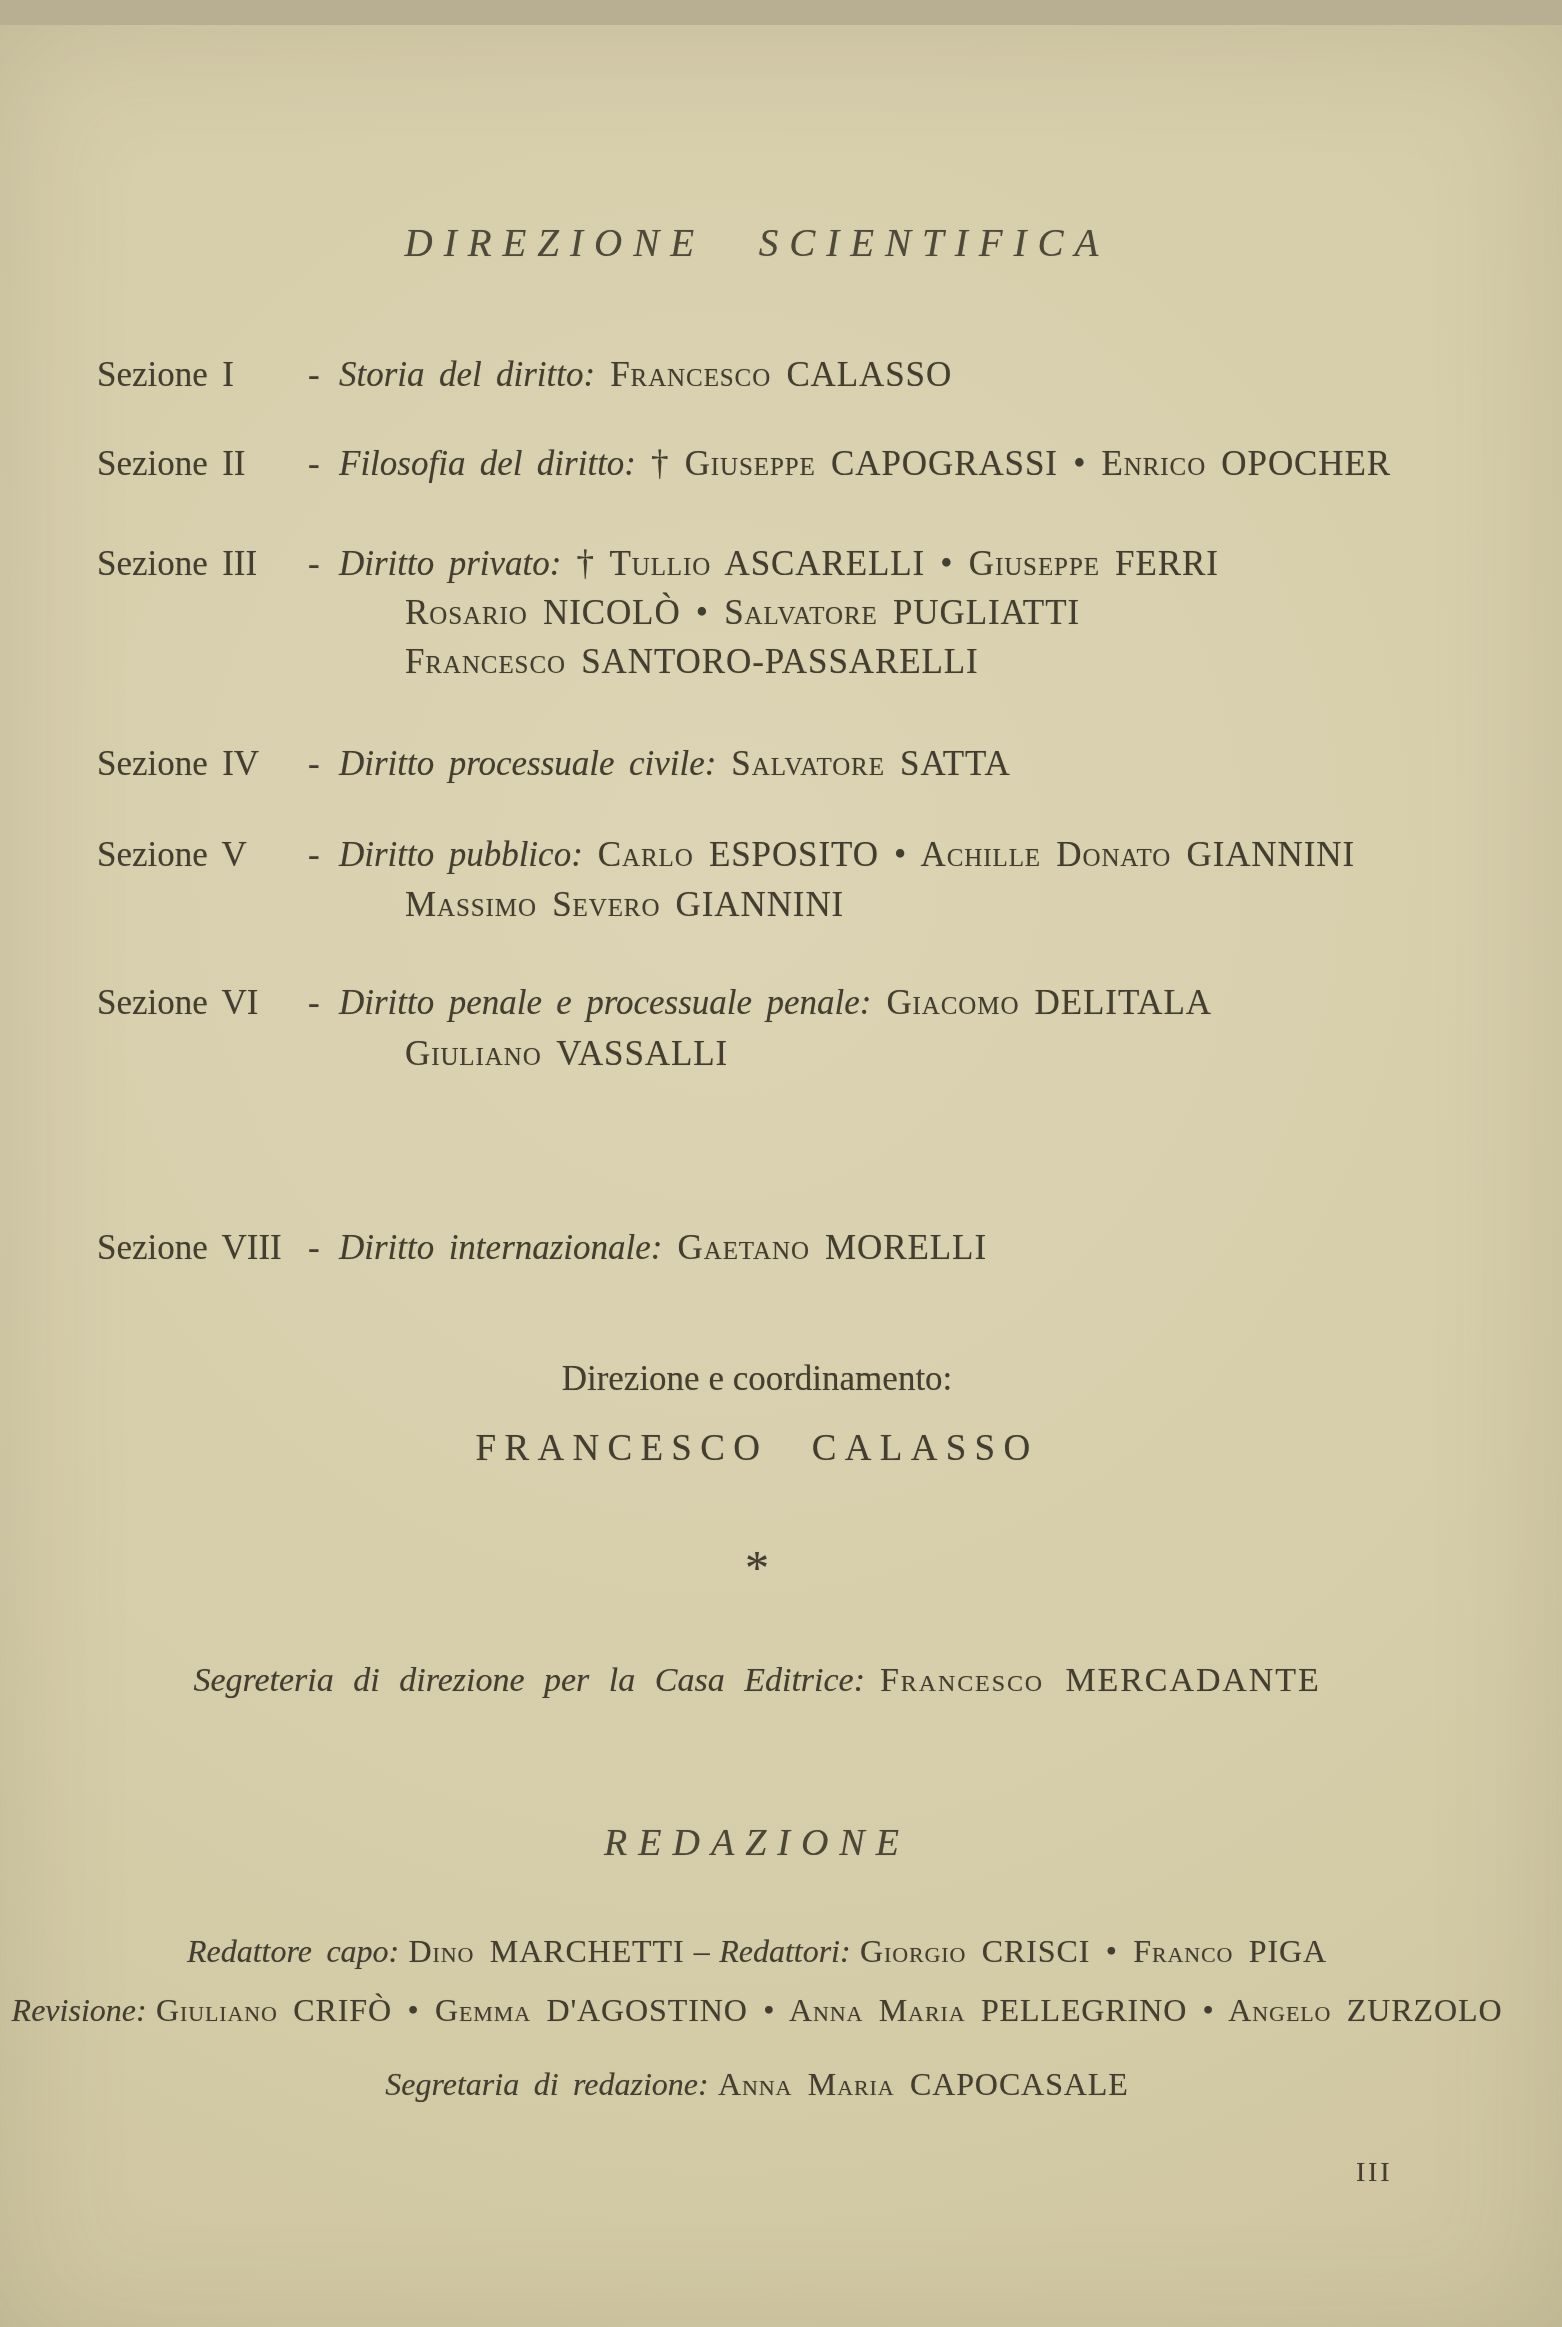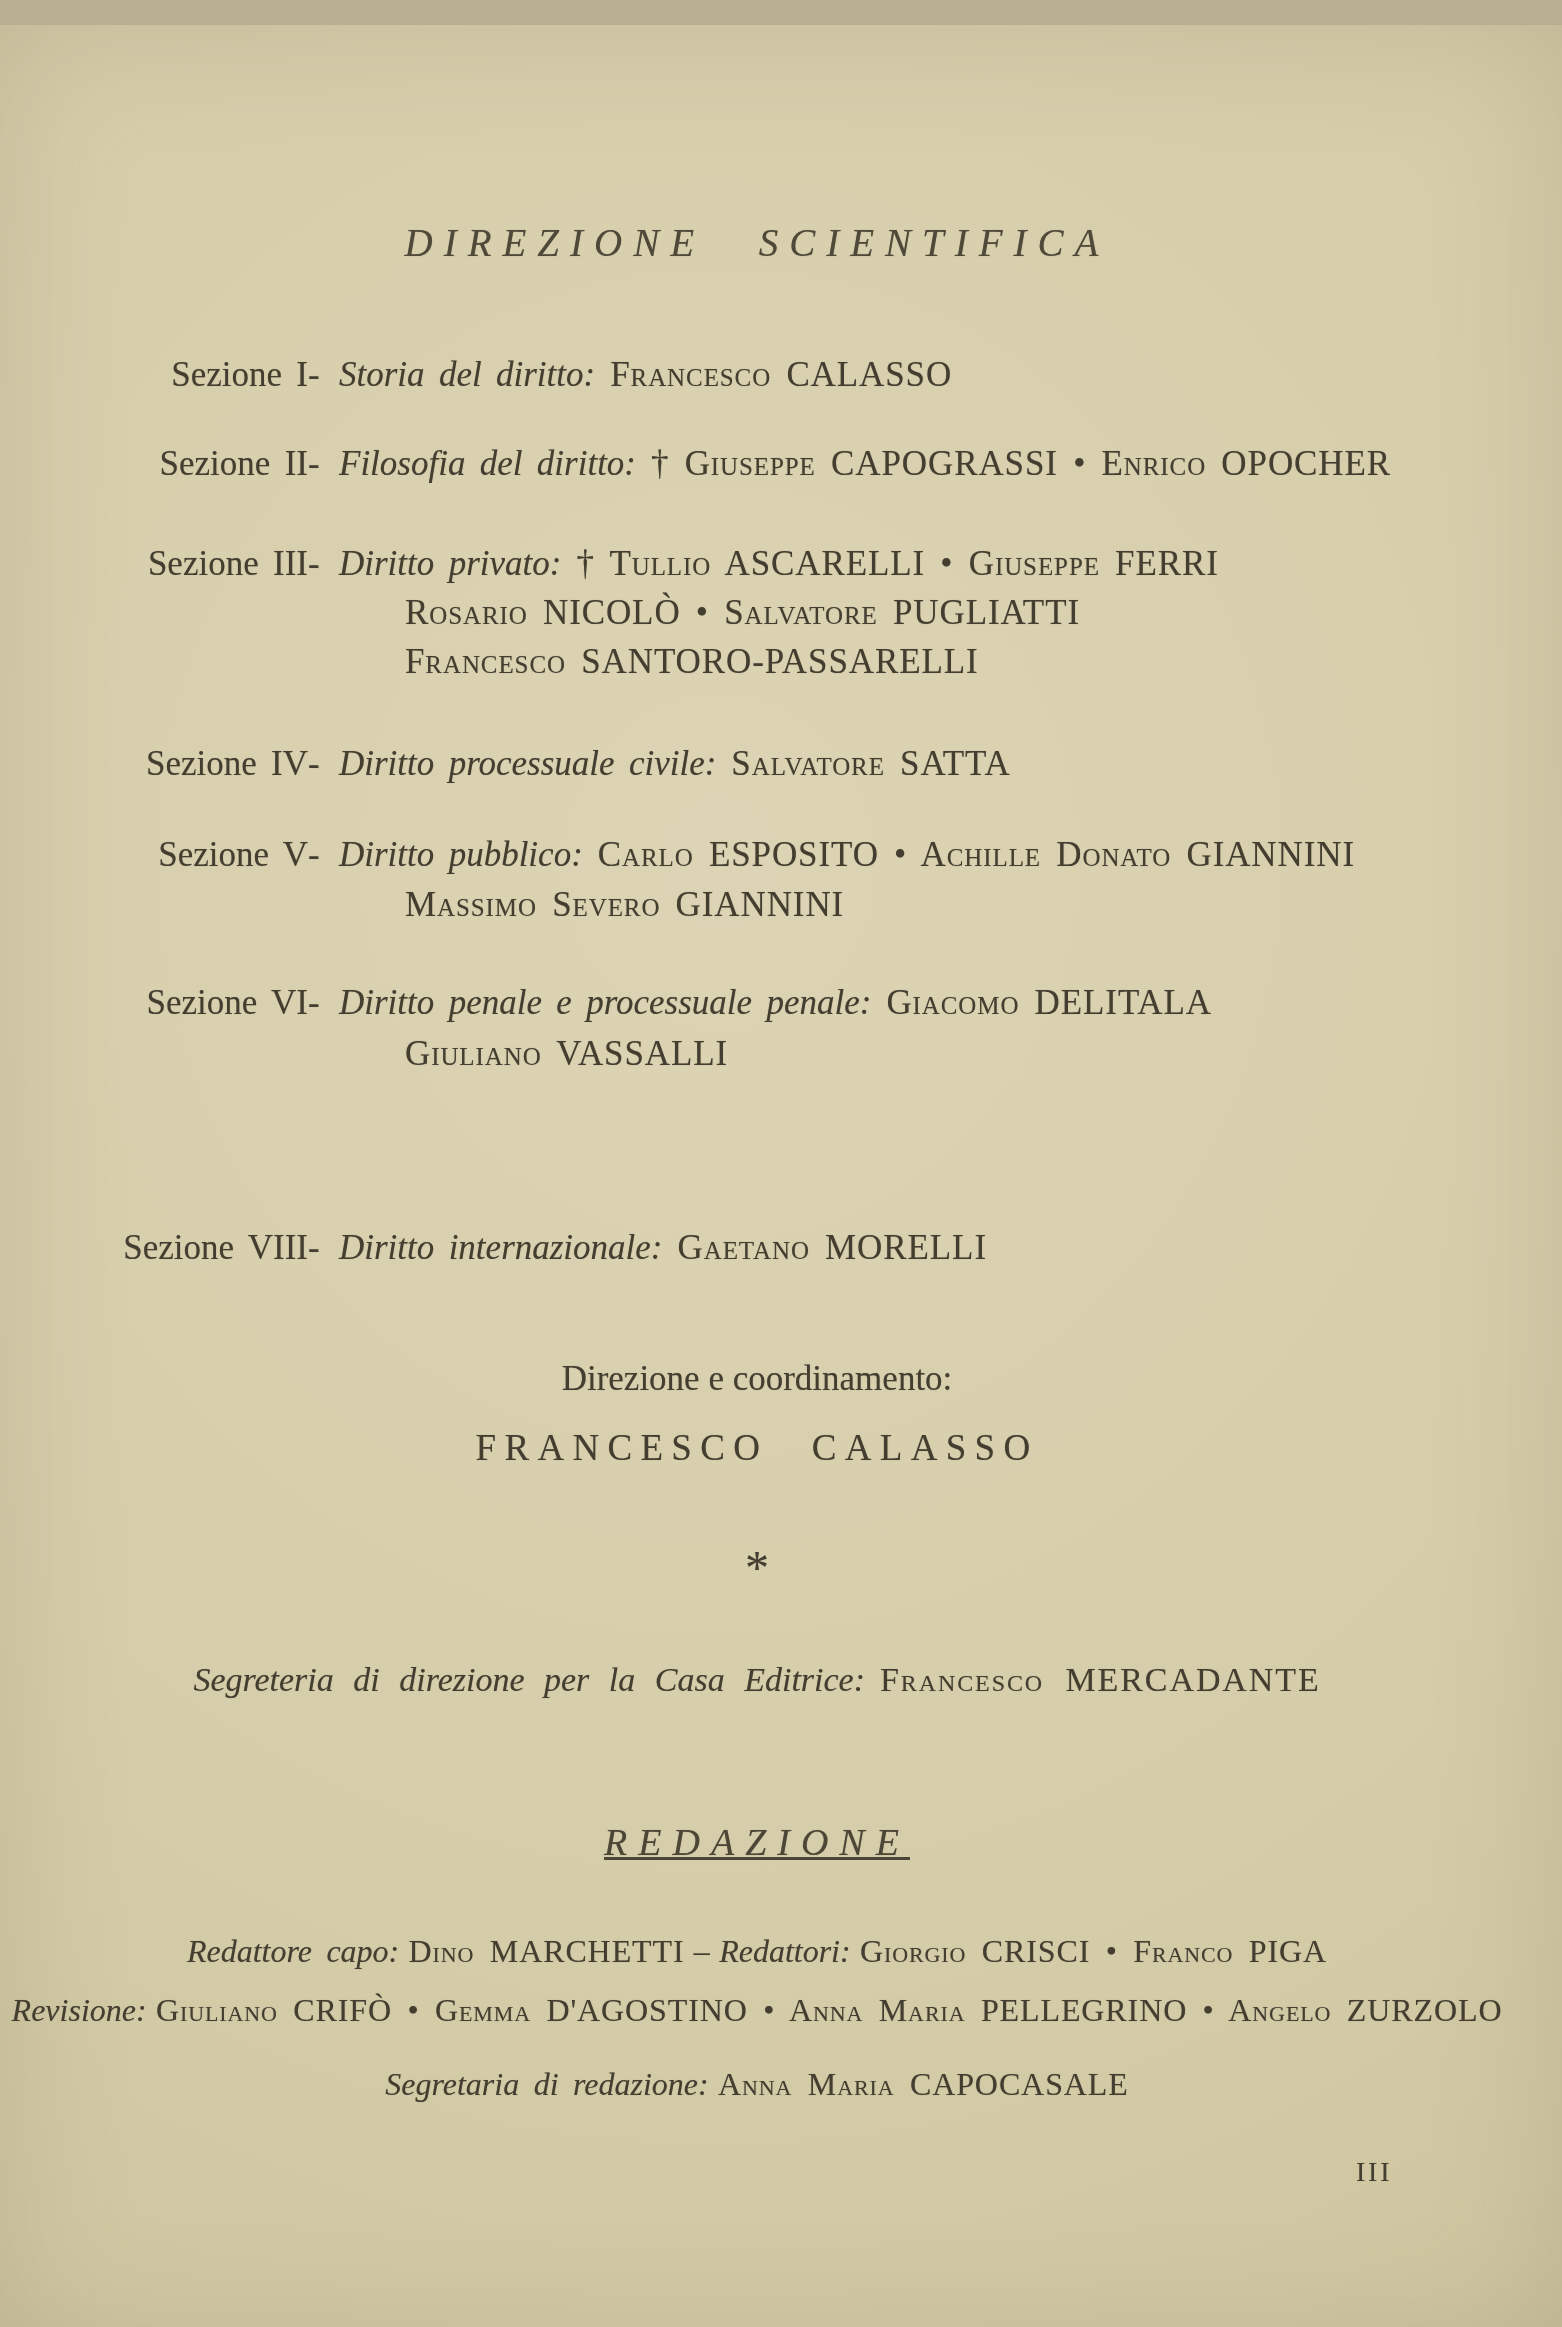--- a/index.html
+++ b/index.html
@@ -21,39 +21,39 @@
   }
   .line {
     position: absolute;
     white-space: nowrap;
     line-height: 1;
     text-shadow: 0 0 0.9px rgba(62, 57, 42, 0.38);
   }
   
   .row  { left: 97px; font-size: 35px; word-spacing: 5.6px; }
   .cont { left: 405px; font-size: 35px; word-spacing: 5.6px; }
-  .lab  { display: inline-block; width: 211px; text-align: right; }
+  .lab  { display: inline-block; width: 211px; }
   .dash { display: inline-block; width: 31px; }
   .subj { font-style: italic; margin-right: 15px; }
   .names { font-variant: small-caps; letter-spacing: 0.9px; }
   
   .centered { left: 0; width: 1514px; text-align: center; }
   .title {
     font-size: 39px; font-style: italic;
     letter-spacing: 11px; word-spacing: 33px;
     color: #4e4938;
   }
   .heading  { font-size: 35px; }
   .big-name { font-size: 37px; letter-spacing: 8.3px; word-spacing: 26px; }
   .star     { font-size: 48px; }
   .segr     { font-size: 34px; word-spacing: 11px; }
   .segr .names { letter-spacing: 1.9px; }
   .redaz-title {
     font-size: 38px; font-style: italic;
-    letter-spacing: 11px; color: #4b4636; text-decoration: underline;
+    letter-spacing: 11px; color: #4b4636;
   }
   .redline { font-size: 32px; word-spacing: 6.5px; }
   .redline .subj { margin-right: 9.3px; font-style: italic; }
   .redline .sep { margin: 0 9.3px; }
   .pagenum { font-size: 28px; letter-spacing: 2.8px; font-family: Liberation Serif, serif; }
 </style>
 </head>
 <body>
 
 <div id="page">

